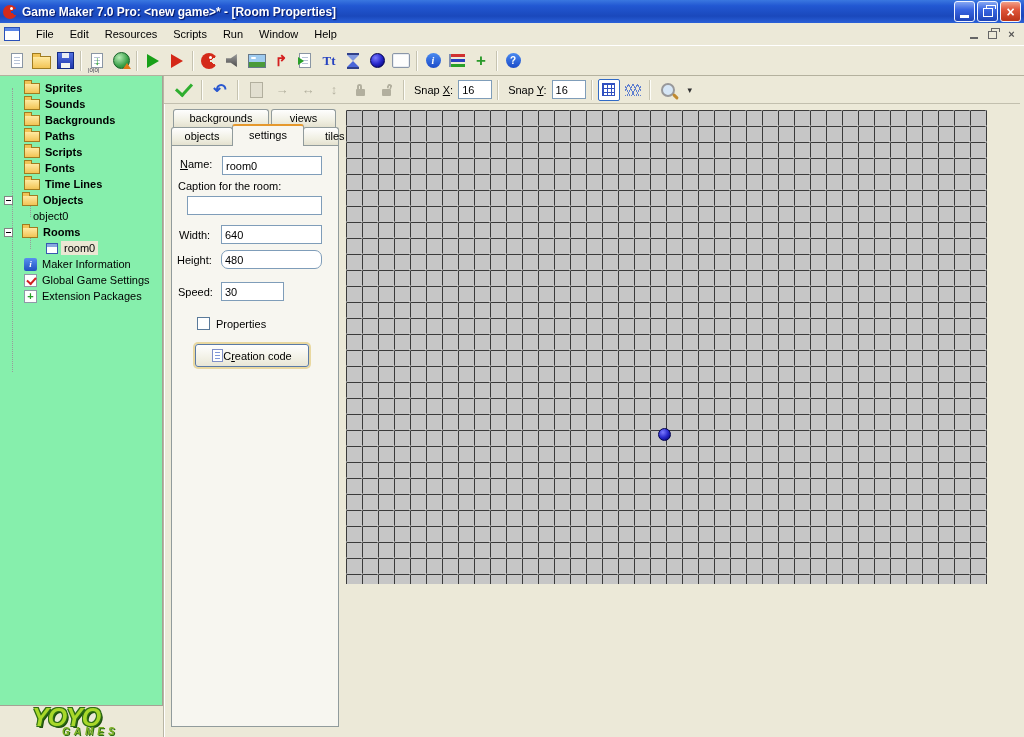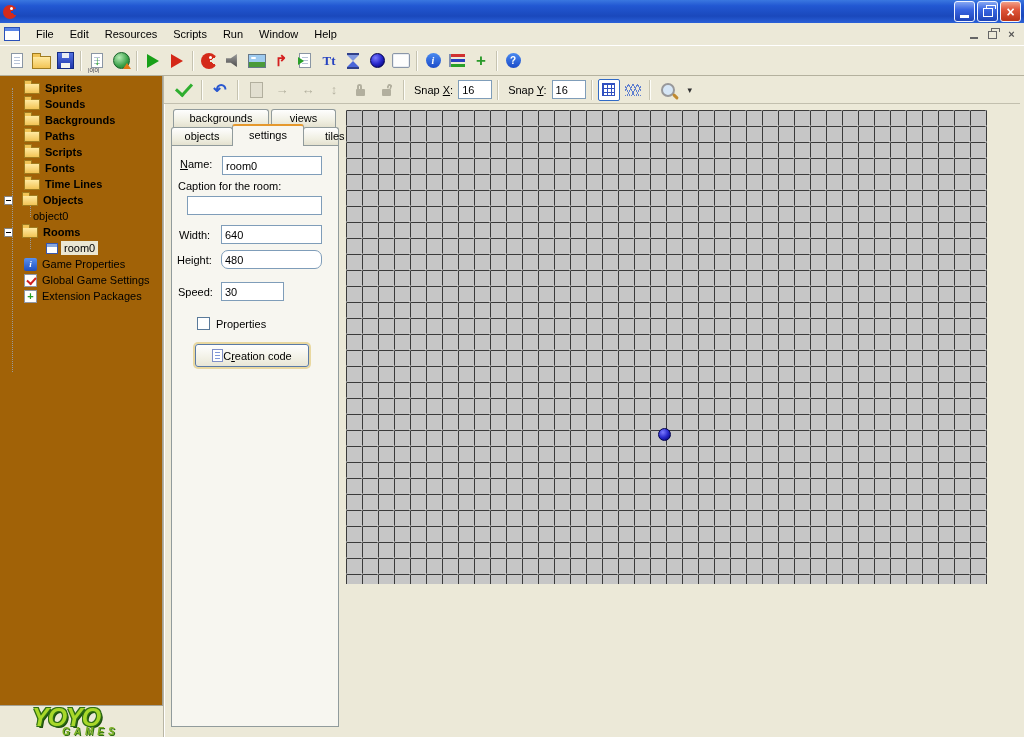--- a/index.html
+++ b/index.html
@@ -102,21 +102,21 @@
     background-image:linear-gradient(to right,#3050c0 1px,transparent 1px),linear-gradient(to bottom,#3050c0 1px,transparent 1px);
     background-size:4px 4px;}
   .g-iso{width:16px;height:12px;
     background:repeating-linear-gradient(62deg,#6080d0 0 1px,transparent 1px 4px),
                repeating-linear-gradient(-62deg,#6080d0 0 1px,transparent 1px 4px);}
   .g-zoom{width:10px;height:10px;border-radius:50%;border:2px solid #98989a;background:#d6e6f6;position:relative;box-sizing:content-box;}
   .g-zoom::after{content:'';position:absolute;width:7px;height:3px;background:#c08a30;border-radius:2px;
     right:-6px;bottom:-3px;transform:rotate(45deg);}
   .dd{font-size:9px;color:#303030;margin-left:6px;}
   
-  #treepanel{position:absolute;left:0;top:76px;width:163px;height:630px;background:#a16207;
+  #treepanel{position:absolute;left:0;top:76px;width:163px;height:630px;background:#86efac;
     border-right:1px solid #a5a294;border-bottom:1px solid #a5a294;box-sizing:border-box;padding-top:4px;}
   #treepanel .trunk{position:absolute;left:12px;top:12px;height:284px;border-left:1px dotted #9a9a9a;}
   #treepanel .twig1{position:absolute;left:30px;top:128px;height:13px;border-left:1px dotted #9a9a9a;}
   #treepanel .twig2{position:absolute;left:30px;top:160px;height:13px;border-left:1px dotted #9a9a9a;}
   .trow{height:16px;display:flex;align-items:center;position:relative;}
   .r-root{padding-left:24px;}
   .r-exp{padding-left:4px;}
   .r-child-obj{padding-left:28px;}
   .r-child-room{padding-left:46px;}
   .r-misc{padding-left:24px;}
@@ -185,20 +185,21 @@
   .scell.c1{width:65px;}
   .scell.c2{width:55px;}
   .scell.c3{width:385px;}
   .scell.c4{flex:1;border-right:none;box-shadow:none;}
 </style>
 </head>
 <body>
 
 <div id="titlebar">
   <span class="pacman"></span>
+  <span class="ttl">Game Maker 7.0 Pro: &lt;new game&gt;* - [Room Properties]</span>
   <span id="tb-sp"></span>
   <span class="tbtn blue">
       <span class="g-min"></span>
     </span>
   <span class="tbtn blue">
       <span class="g-restore"></span>
     </span>
   <span class="tbtn red">
       <span class="g-close">×</span>
     </span>
@@ -338,21 +339,21 @@
       <span class="expander"></span>
       <span class="ic-folder"></span>
       <span class="tlabel bold">Rooms</span>
     </div>
   <div class="trow r-child-room">
       <span class="ic-roomwin"></span>
       <span class="tlabel sel">room0</span>
     </div>
   <div class="trow r-misc">
       <span class="ic-info">i</span>
-      <span class="tlabel">Game Properties</span>
+      <span class="tlabel">Maker Information</span>
     </div>
   <div class="trow r-misc">
       <span class="ic-ggs"></span>
       <span class="tlabel">Global Game Settings</span>
     </div>
   <div class="trow r-misc">
       <span class="ic-ext">+</span>
       <span class="tlabel">Extension Packages</span>
     </div>
 </div>

